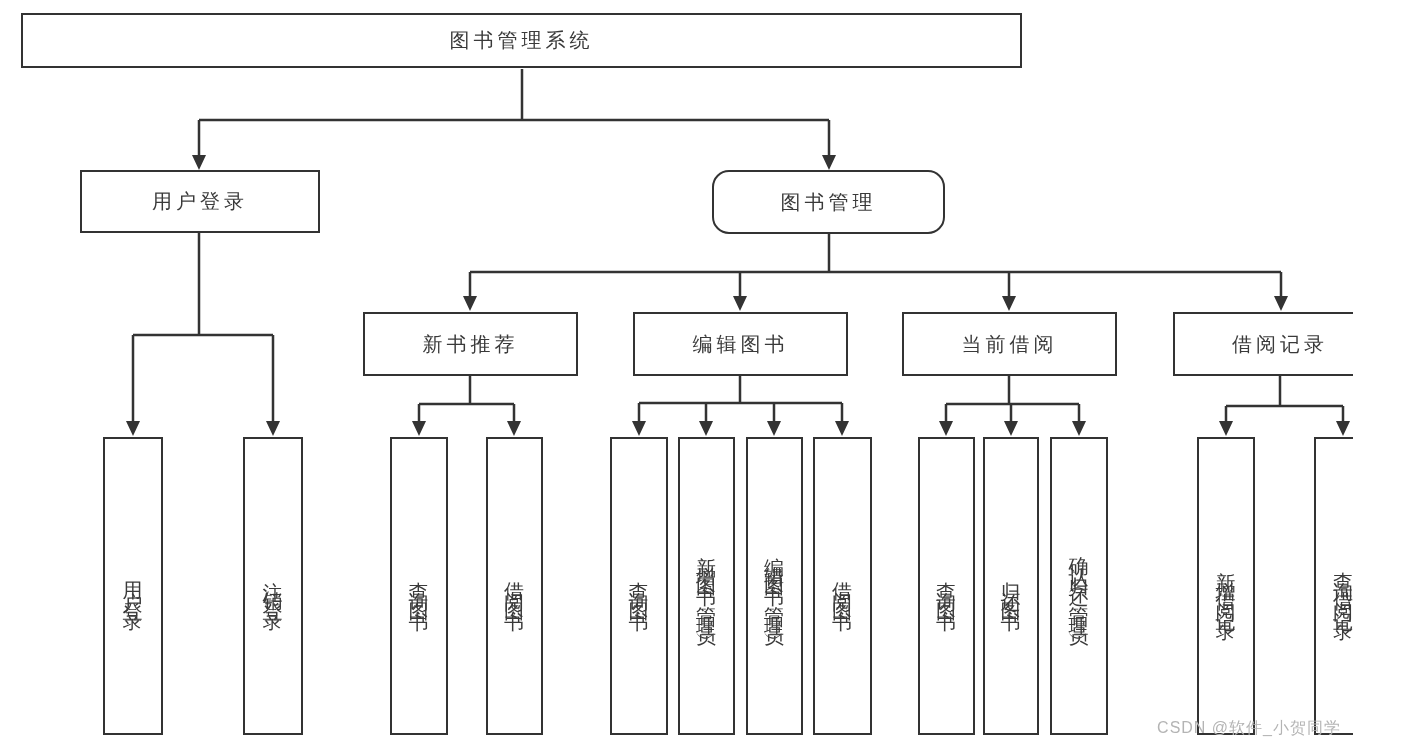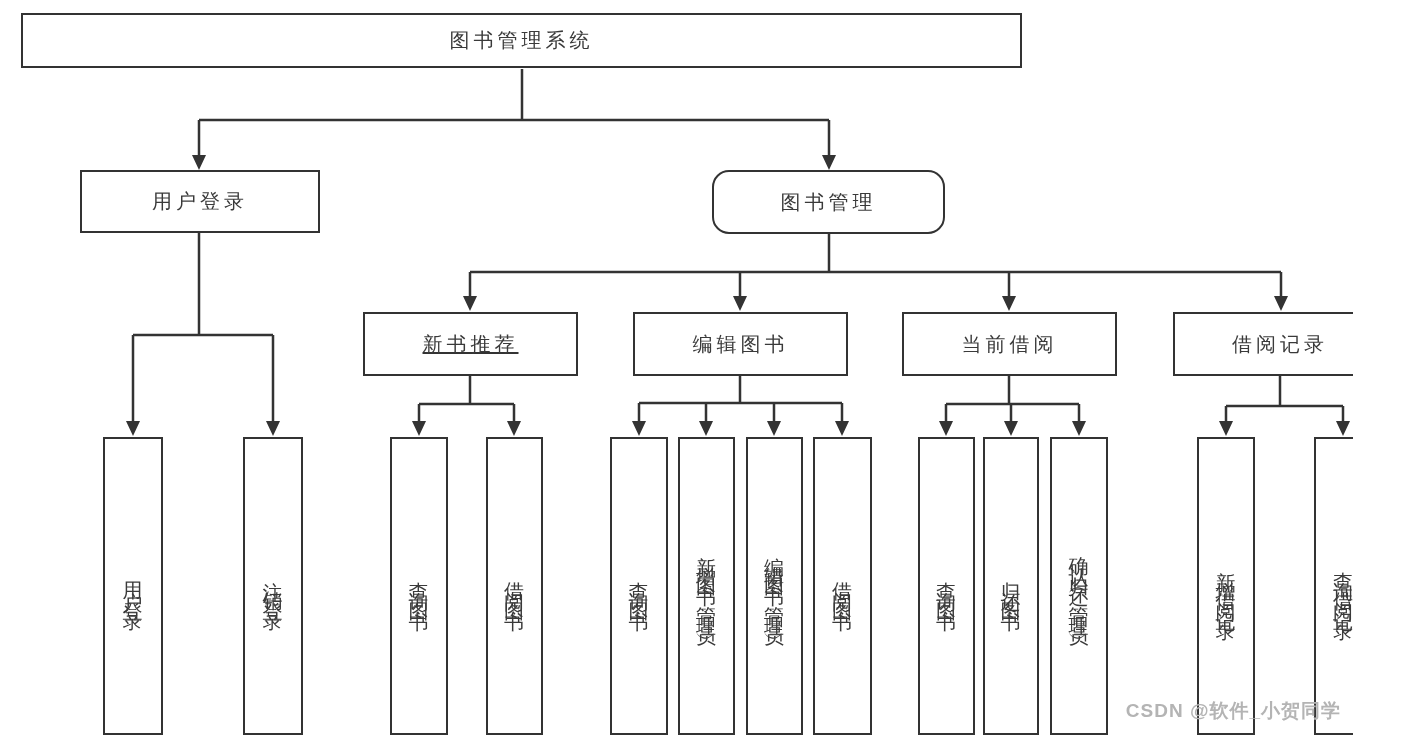--- a/index.html
+++ b/index.html
@@ -58,27 +58,26 @@
     text-orientation: mixed;
     font-size: 20px;
     line-height: 1.1;
     letter-spacing: 10px;
     white-space: nowrap;
     color: #3a3a3a;
   }
   .watermark {
     position: absolute;
     right: 12px;
-    bottom: 23px;
-    font-size: 19px;
+    bottom: 8px;
+    font-size: 16px;
     letter-spacing: 1px;
     color: var(--watermark);
     white-space: nowrap;
     z-index: 5;
-    font-weight: bold;
   }
 </style>
 </head>
 <body>
 
 <div class="canvas">
 
   <svg class="connectors" viewBox="0 0 1405 747">
 
     <g>
@@ -133,21 +132,21 @@
     <span>图书管理系统</span>
   </div>
 
   <div class="box h" style="left:80px; top:170px; width:240px; height:63px;">
     <span>用户登录</span>
   </div>
   <div class="box h" style="left:712px; top:170px; width:233px; height:64px;border-radius:17px;">
     <span>图书管理</span>
   </div>
 
-  <div class="box h" style="left:363px; top:312px; width:215px; height:64px;text-decoration:underline;">
+  <div class="box h" style="left:363px; top:312px; width:215px; height:64px;">
     <span>新书推荐</span>
   </div>
   <div class="box h" style="left:633px; top:312px; width:215px; height:64px;">
     <span>编辑图书</span>
   </div>
   <div class="box h" style="left:902px; top:312px; width:215px; height:64px;">
     <span>当前借阅</span>
   </div>
   <div class="box h" style="left:1173px; top:312px; width:214px; height:64px;">
     <span>借阅记录</span>

